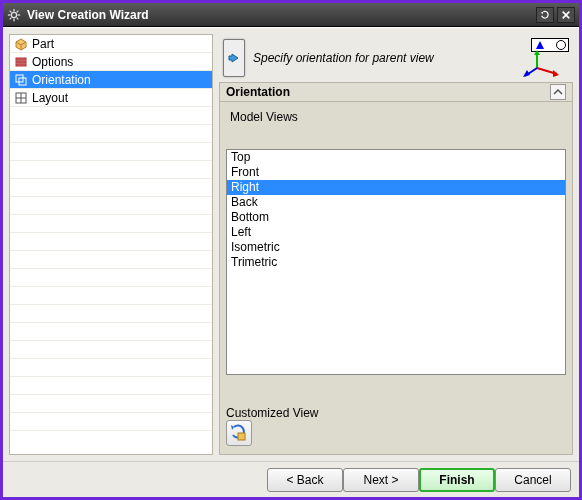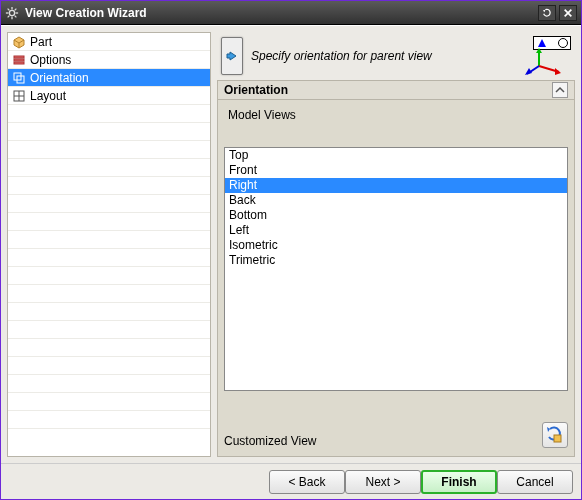--- a/index.html
+++ b/index.html
@@ -1,18 +1,18 @@
 <!DOCTYPE html>
 <html><head>
 <meta charset="utf-8">
 <style>
 * { box-sizing: border-box; margin: 0; padding: 0; font-family: Tahoma, Arial, sans-serif; font-size: 12px; }
 body { background: #fff; width: 582px; height: 500px; overflow: hidden; }
 
-.dialog { width: 582px; height: 500px; border: 1px solid #6d28d9; display: flex; flex-direction: column; }
+.dialog { width: 582px; height: 500px; border: 3px solid #6d28d9; display: flex; flex-direction: column; }
 
 .titlebar { background: linear-gradient(#5a5a5a, #313131); color: #fff; height: 24px; display: flex; align-items: center; padding: 0 4px; border-bottom: 1px solid #000; }
 .titlebar .gear { width: 14px; height: 14px; margin-right: 6px; }
 .titlebar .title { flex: 1; font-weight: bold; }
 .titlebar .tb-btn { width: 18px; height: 16px; background: #4a4a4a; border: 1px solid #222; margin-left: 3px; display: flex; align-items: center; justify-content: center; cursor: pointer; }
 .titlebar .tb-btn svg { width: 10px; height: 10px; }
 
 .body { flex: 1; display: flex; background: #eceae5; border-top: 1px solid #fff; }
 
 .sidebar { width: 204px; background: #fff; border: 1px solid #b8b4a8; margin: 6px 4px 6px 6px; display: flex; flex-direction: column; }
@@ -35,21 +35,21 @@
 .section-header { background: #e0ddd3; border: 1px solid #b8b4a8; height: 20px; display: flex; align-items: center; padding: 0 6px; font-weight: bold; }
 .section-header .collapse { margin-left: auto; width: 16px; height: 16px; border: 1px solid #999; background: #f5f5f5; display: flex; align-items: center; justify-content: center; cursor: pointer; }
 
 .section-body { border: 1px solid #b8b4a8; border-top: none; background: #dddace; flex: 1; display: flex; flex-direction: column; padding: 6px; gap: 21px; }
 
 .group-label { background: #dddace; padding: 2px 4px 4px 4px; font-weight: normal; }
 .listbox { flex: 1; background: #fff; border: 1px solid #888; overflow-y: auto; }
 .listbox .li { padding: 0px 4px; height: 15px; line-height: 15px; cursor: pointer; }
 .listbox .li.selected { background: #2a8aff; color: #fff; }
 
-.custom-row { display: flex; align-items: flex-end; margin-top: 8px; padding: 2px 0; }
+.custom-row { display: flex; align-items: flex-start; margin-top: 8px; padding: 2px 0; flex-direction: column; }
 .custom-row .label { flex: 1; }
 .custom-row .tool-btn { width: 26px; height: 26px; border: 1px solid #999; background: linear-gradient(#fafafa,#e5e5e5); display: flex; align-items: center; justify-content: center; cursor: pointer; border-radius: 3px; }
 
 .footer { height: 36px; background: #eceae5; border-top: 1px solid #ccc; display: flex; align-items: center; justify-content: flex-end; padding: 0 8px; }
 .footer button { width: 76px; height: 24px; border: 1px solid #888; background: linear-gradient(#fbfbfb,#e2e2e2); border-radius: 3px; cursor: pointer; font-size: 12px; }
 .footer button.primary { border: 2px solid #2bb02b; background: linear-gradient(#eaffea,#c8f0c8); font-weight: bold; padding: 0; }
 </style>
 </head>
 <body>
 

